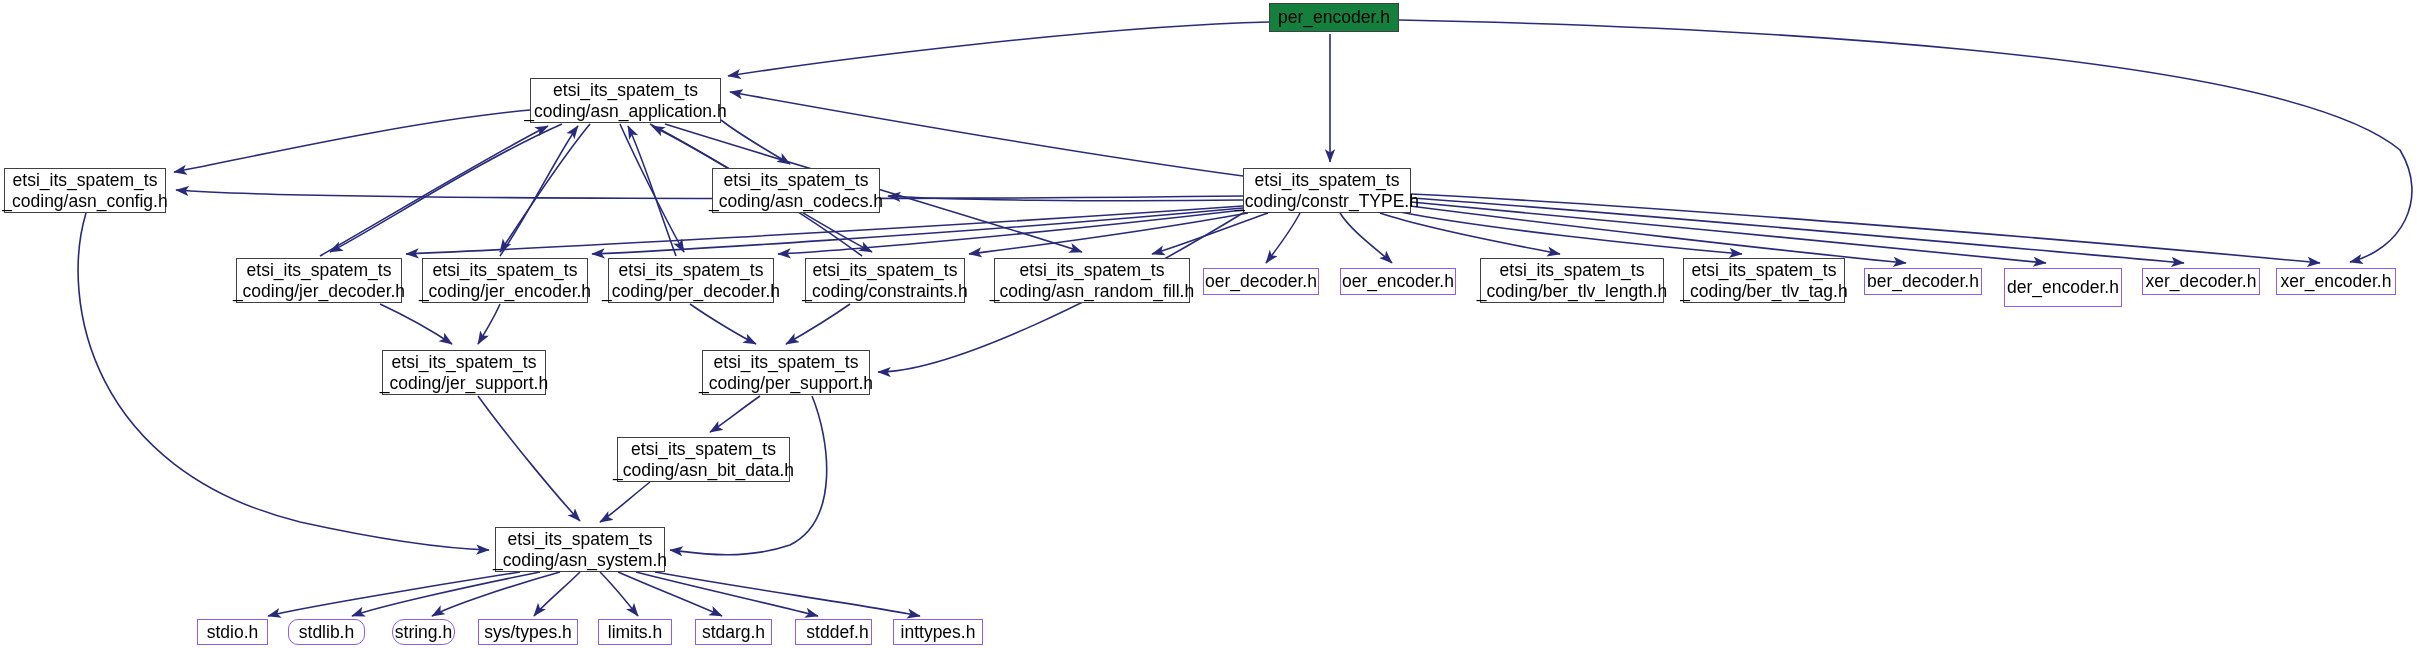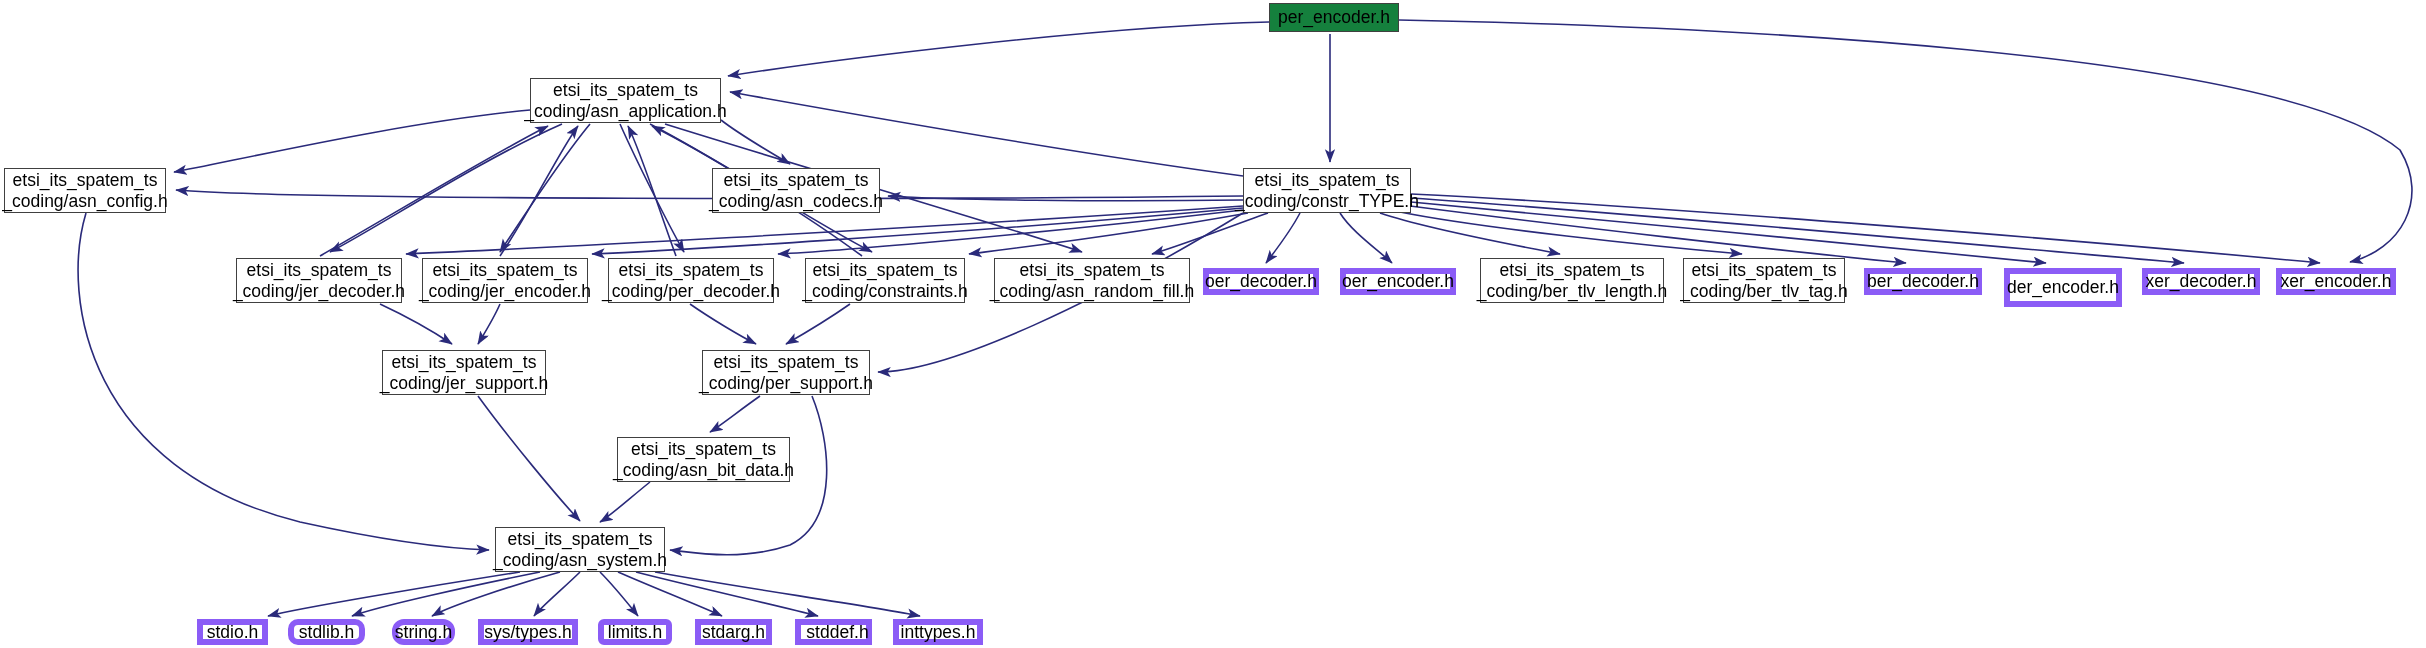--- a/index.html
+++ b/index.html
@@ -16,21 +16,21 @@
     box-sizing:border-box;
     display:flex;
     flex-direction:column;
     align-items:center;
     justify-content:center;
     text-align:center;
     font-size:17.5px;
     line-height:21px;
     color:#000000;
     background:#ffffff;
-    border:6px solid #8b5cf6;
+    border:1px solid #8b5cf6;
     white-space:pre;
     letter-spacing:0px;
   }
   .node.strong{border:1.6px solid #404040;}
   .node.root{background:#15803d;border:1.6px solid #404040;}
   .node span{display:block;}
 </style>
 </head>
 <body>
 
@@ -112,18 +112,18 @@
       <div class="node light" title="xer_decoder.h" style="left: 2142px; top: 268px; width: 118px; height: 27px;"><span>xer_decoder.h</span></div>
       <div class="node light" title="xer_encoder.h" style="left: 2276px; top: 268px; width: 120px; height: 27px;"><span>xer_encoder.h</span></div>
       <div class="node strong" title="etsi_its_spatem_ts_coding/jer_support.h" style="left: 382px; top: 350px; width: 164px; height: 45px;"><span>etsi_its_spatem_ts</span><span>_coding/jer_support.h</span></div>
       <div class="node strong" title="etsi_its_spatem_ts_coding/per_support.h" style="left: 702px; top: 350px; width: 168px; height: 45px;"><span>etsi_its_spatem_ts</span><span>_coding/per_support.h</span></div>
       <div class="node strong" title="etsi_its_spatem_ts_coding/asn_bit_data.h" style="left: 617px; top: 437px; width: 173px; height: 45px;"><span>etsi_its_spatem_ts</span><span>_coding/asn_bit_data.h</span></div>
       <div class="node strong" title="etsi_its_spatem_ts_coding/asn_system.h" style="left: 495px; top: 527px; width: 170px; height: 45px;"><span>etsi_its_spatem_ts</span><span>_coding/asn_system.h</span></div>
       <div class="node light" title="stdio.h" style="left: 197px; top: 619px; width: 71px; height: 26px;"><span>stdio.h</span></div>
       <div class="node light" title="stdlib.h" style="left: 288px; top: 619px; width: 77px; height: 26px; border-radius: 10px;"><span>stdlib.h</span></div>
       <div class="node light" title="string.h" style="left: 392px; top: 619px; width: 63px; height: 26px; border-radius: 12px;"><span>string.h</span></div>
       <div class="node light" title="sys/types.h" style="left: 478px; top: 619px; width: 100px; height: 26px;"><span>sys/types.h</span></div>
-      <div class="node light" title="limits.h" style="left: 598px; top: 619px; width: 74px; height: 26px; border-radius: 6px;"><span>limits.h</span></div>
+      <div class="node light" title="limits.h" style="left: 598px; top: 619px; width: 74px; height: 26px;"><span>limits.h</span></div>
       <div class="node light" title="stdarg.h" style="left: 695px; top: 619px; width: 77px; height: 26px;"><span>stdarg.h</span></div>
       <div class="node light" title="stddef.h" style="left: 795px; top: 619px; width: 77px; height: 26px; padding-left: 8px;"><span>stddef.h</span></div>
       <div class="node light" title="inttypes.h" style="left: 893px; top: 619px; width: 90px; height: 26px;"><span>inttypes.h</span></div>
     </div>
 </div>
 
 </body></html>

